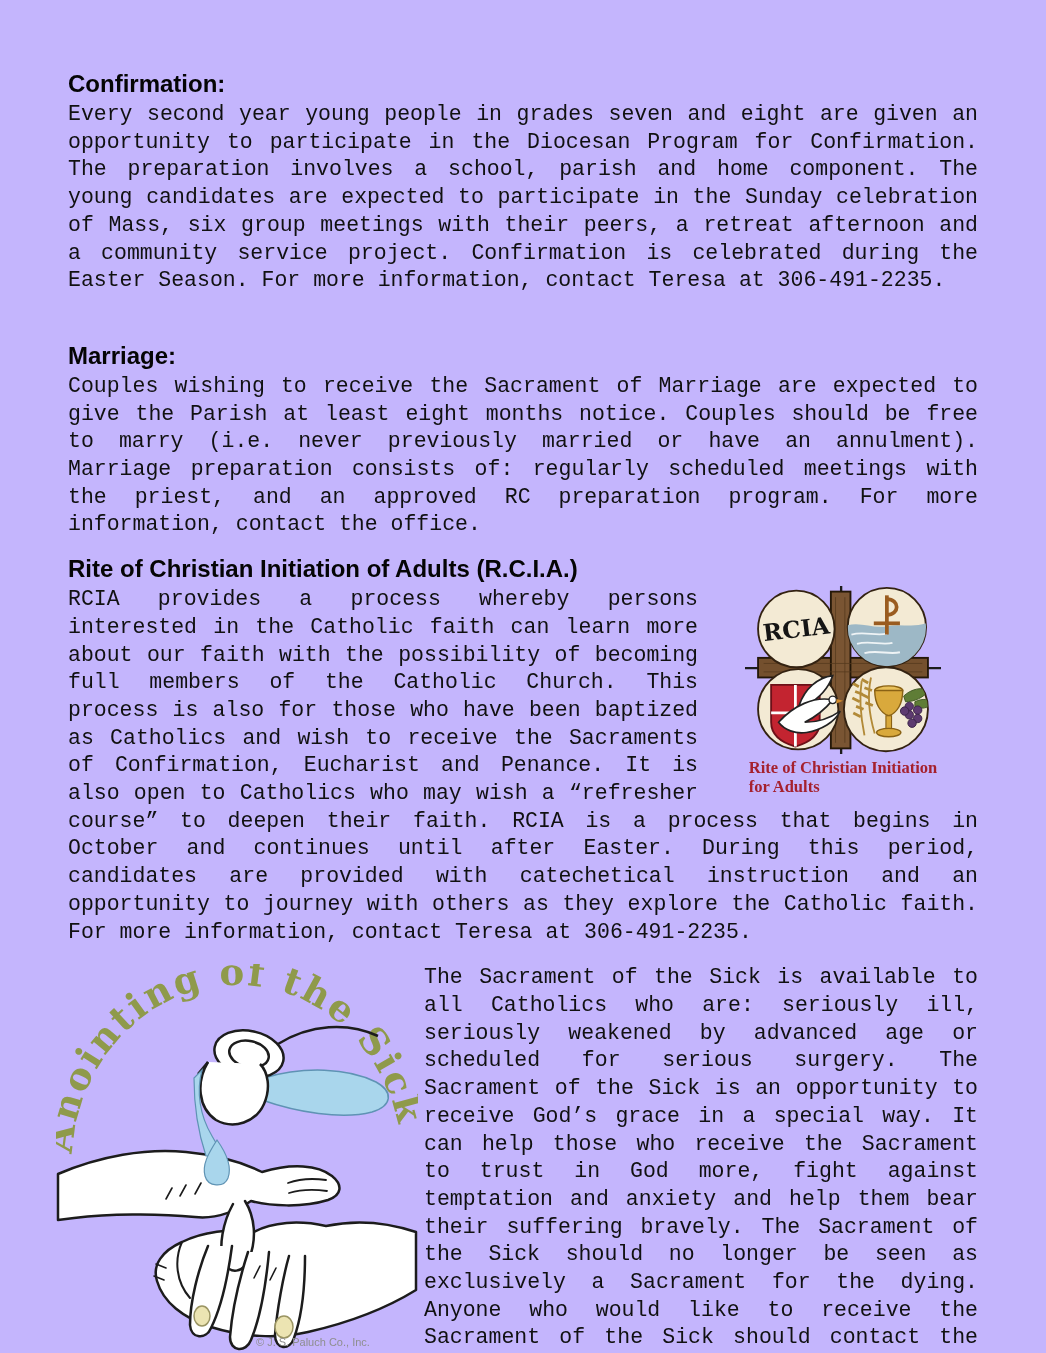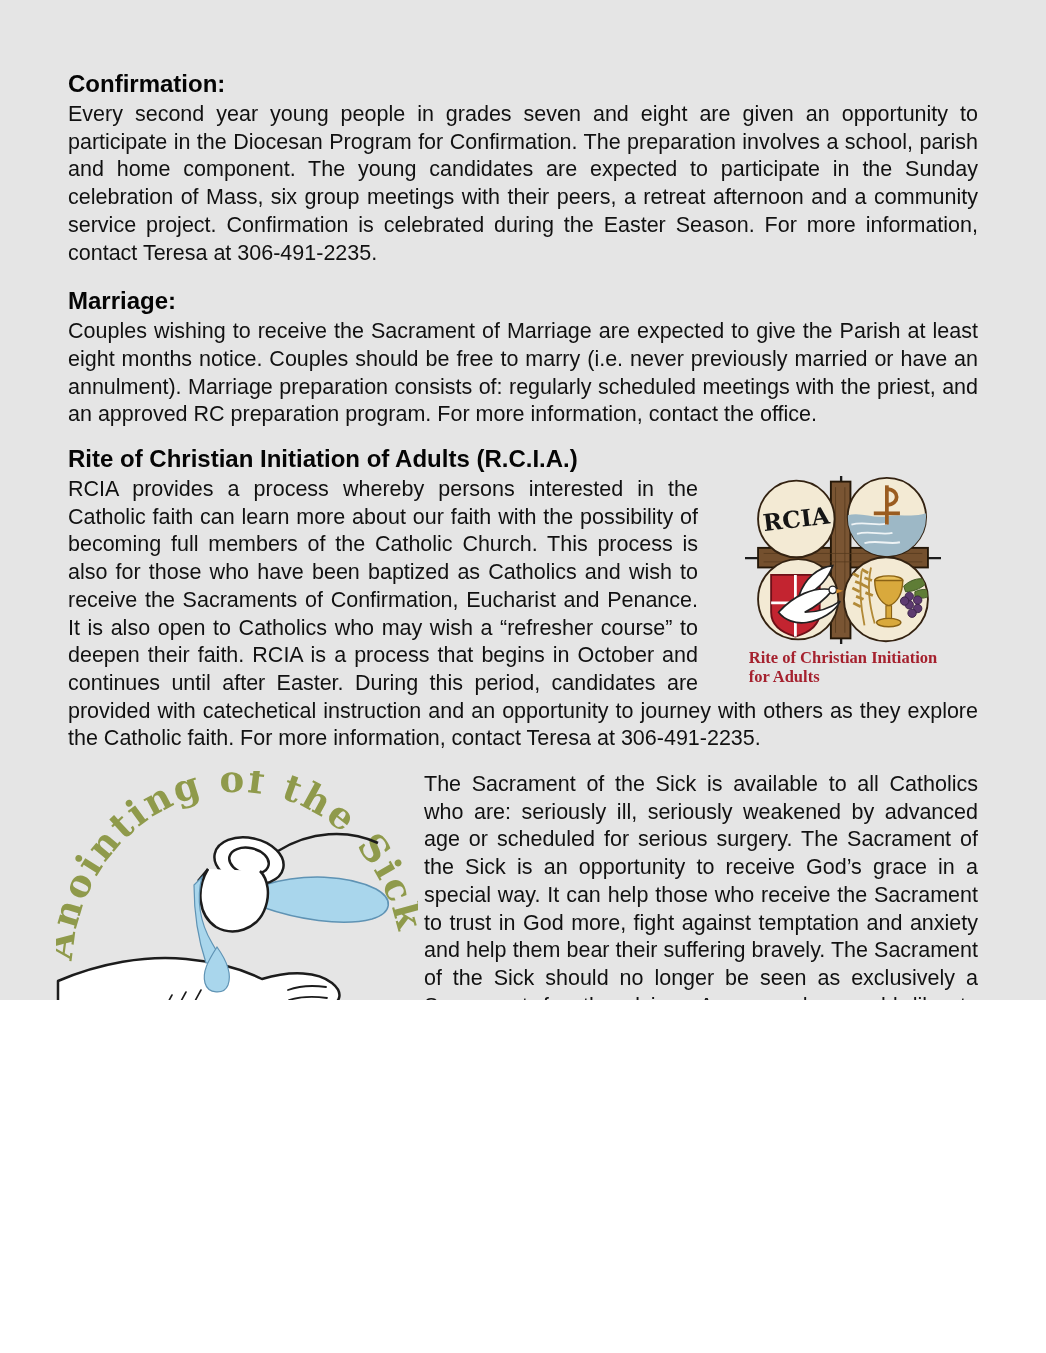--- a/index.html
+++ b/index.html
@@ -1,36 +1,36 @@
 <!DOCTYPE html>
 <html><head>
 <meta charset="utf-8">
 <style>
   html,body{margin:0;padding:0;background:#ffffff;}
   .page{
     position:relative;
-    width:1046px;height:1000px;
+    width:1046px;height:1353px;
     box-sizing:border-box;
     padding:70px 68px 8px 68px;
-    background:#e5e5e5;
+    background:#c4b5fd;
     overflow:hidden;
     font-family:"Liberation Sans",sans-serif;
     color:#0d0d0d;
   }
   h2.sec-head{
     font-size:24px;line-height:28px;font-weight:bold;
     margin:0 0 3px 0;color:#050505;
     font-family:"Liberation Sans",sans-serif;
   }
   p.sec-body{
     font-size:21.5px;line-height:27.7px;
-    text-align:justify;margin:0;color:#111;
+    text-align:justify;margin:0;color:#111;font-family:Liberation Mono, monospace;
   }
   .section{position:relative;}
-  .sec-marriage{margin-top:20px;}
+  .sec-marriage{margin-top:47px;}
   .sec-rcia{margin-top:16px;}
   .sec-sick{margin-top:18px;}
   
   .rcia-float{
     float:right;width:270px;height:218px;margin-left:10px;
     display:flex;flex-direction:column;align-items:center;
   }
   .rcia-caption{
     margin-top:4px;text-align:left;
     font-family:"Liberation Serif",serif;font-weight:bold;

